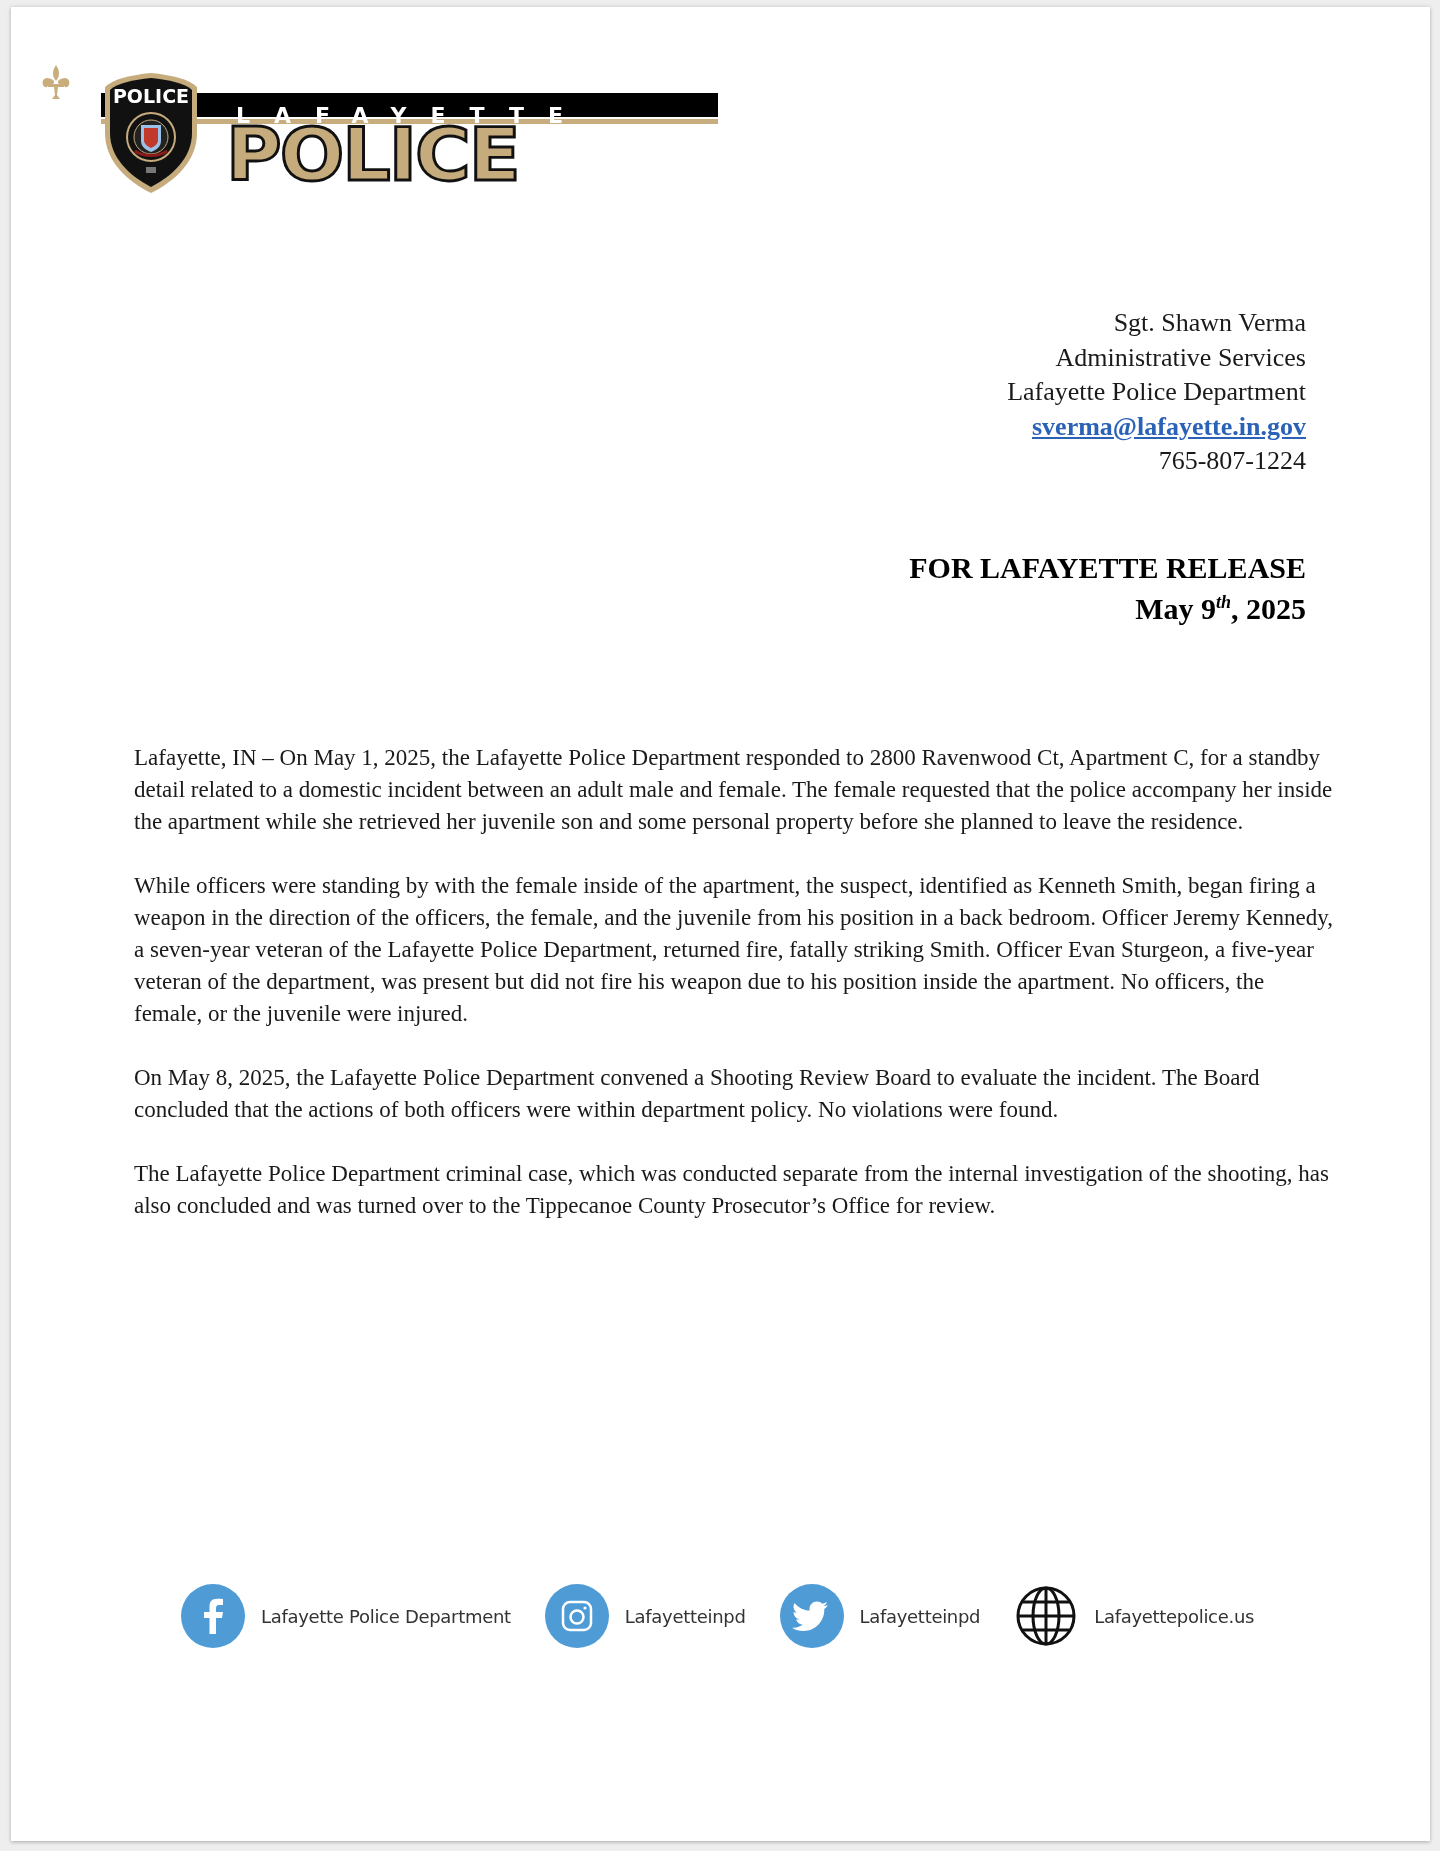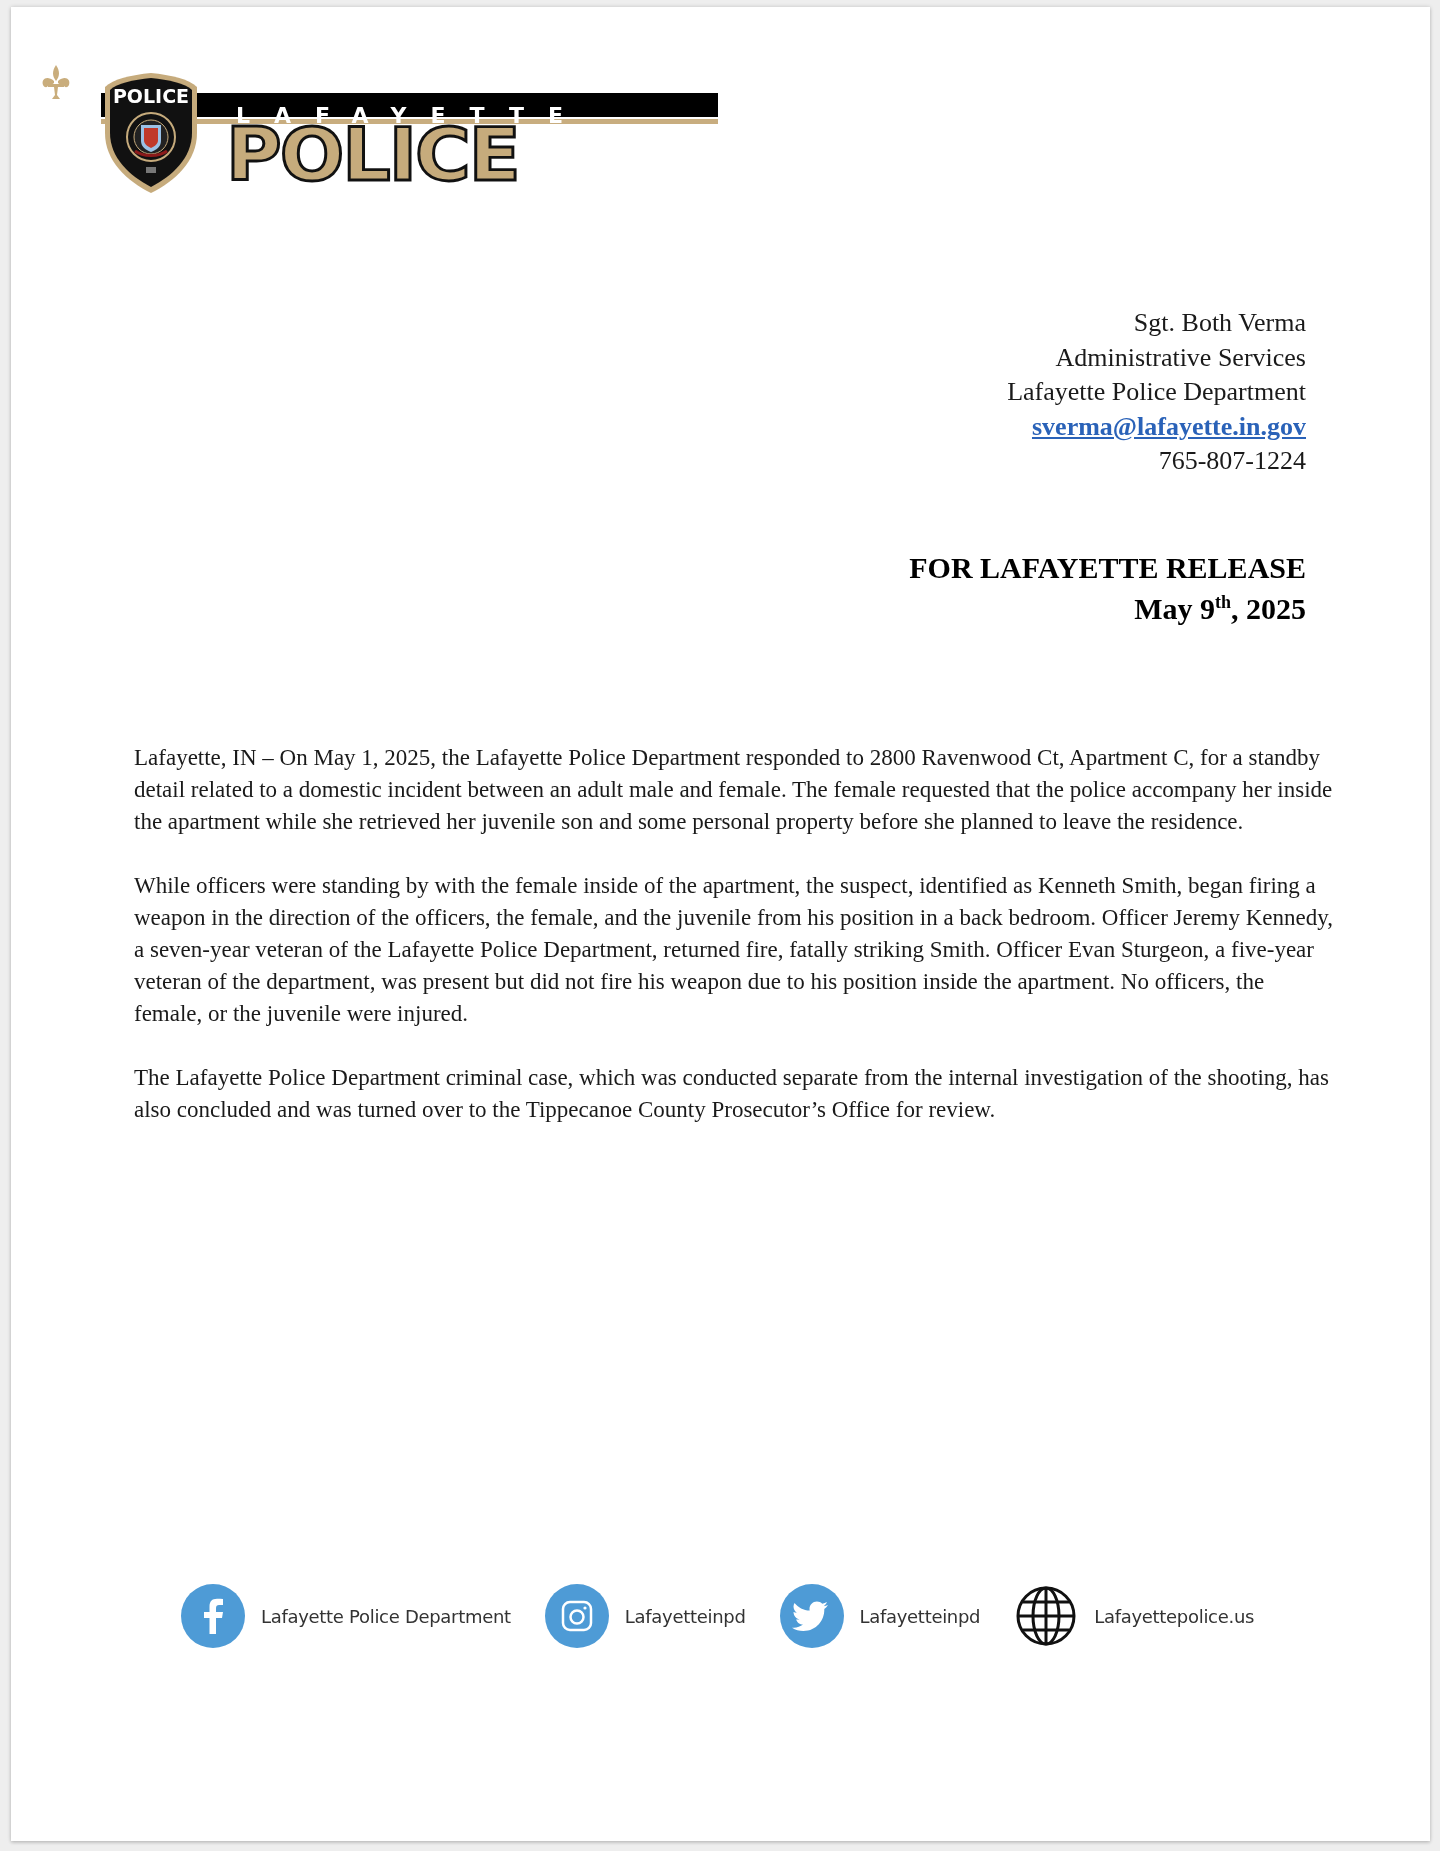--- a/index.html
+++ b/index.html
@@ -50,21 +50,21 @@
     }
     .contact {
       position: absolute; right: 124px; top: 299px;
       text-align: right; font-size: 26px; line-height: 34.5px; color: #1a1a1a;
     }
     .contact .email { color: #2a62b8; text-decoration: underline; font-weight: bold; }
     .release {
       position: absolute; right: 124px; top: 540px;
       text-align: right; font-size: 30px; font-weight: bold; line-height: 41px; color: #000;
     }
-    .release sup { font-size: 18px; vertical-align: 11px; line-height: 0; }
+    .release sup { font-size: 18px; vertical-align: 11px; line-height: 0; font-style: italic; }
 
     .headline {
       position: absolute; left: 0; right: 0; top: 655px;
       text-align: center; font-size: 40px; font-weight: bold; line-height: 50px; color: #000;
     }
     .body {
       position: absolute; left: 123px; width: 1200px; top: 735px;
       font-size: 23px; line-height: 32px; color: #1a1a1a;
     }
     .body p { margin: 0 0 32px 0; }
@@ -112,36 +112,37 @@
       <circle cx="50" cy="66" r="17" fill="#222" stroke="#c6ab7c" stroke-width="1"></circle>
       <path d="M40 54 L60 54 L60 70 C60 76 55 79 50 81 C45 79 40 76 40 70 Z" fill="#9bc1e6"></path>
       <path d="M43 57 L57 57 L57 69 C57 73 54 75 50 77 C46 75 43 73 43 69 Z" fill="#c0392b"></path>
       <path d="M34 80 C42 86 58 86 66 80" fill="none" stroke="#8b1a1a" stroke-width="3"></path>
       <rect x="45" y="96" width="10" height="6" fill="#777"></rect>
     </svg>
   </div>
 
 
   <div class="contact">
-    <div>Sgt. Both Verma</div>
+    <div>Sgt. Shawn Verma</div>
     <div>Administrative Services</div>
     <div>Lafayette Police Department</div>
     <div><span class="email">sverma@lafayette.in.gov</span></div>
     <div>765-807-1224</div>
   </div>
 
   <div class="release">
     <div>FOR LAFAYETTE RELEASE</div>
     <div><span>May 9</span><sup>th</sup><span>, 2025</span></div>
   </div>
 
 
   <div class="body">
     <p>Lafayette, IN – On May 1, 2025, the Lafayette Police Department responded to 2800 Ravenwood Ct, Apartment C, for a standby detail related to a domestic incident between an adult male and female. The female requested that the police accompany her inside the apartment while she retrieved her juvenile son and some personal property before she planned to leave the residence.</p>
     <p>While officers were standing by with the female inside of the apartment, the suspect, identified as Kenneth Smith, began firing a weapon in the direction of the officers, the female, and the juvenile from his position in a back bedroom. Officer Jeremy Kennedy, a seven-year veteran of the Lafayette Police Department, returned fire, fatally striking Smith. Officer Evan Sturgeon, a five-year veteran of the department, was present but did not fire his weapon due to his position inside the apartment. No officers, the female, or the juvenile were injured.</p>
+    <p>On May 8, 2025, the Lafayette Police Department convened a Shooting Review Board to evaluate the incident. The Board concluded that the actions of both officers were within department policy. No violations were found.</p>
     <p>The Lafayette Police Department criminal case, which was conducted separate from the internal investigation of the shooting, has also concluded and was turned over to the Tippecanoe County Prosecutor’s Office for review.</p>
   </div>
 
   <div class="social">
     <div class="social-item">
       <div class="social-icon">
         <svg width="64" height="64" viewBox="0 0 64 64">
           <path d="M35 50 L35 34 L41 34 L42 28 L35 28 L35 24 C35 22 36 21 38 21 L42 21 L42 15 C40 15 38 14.8 36 14.8 C31 14.8 28.5 17.5 28.5 22.5 L28.5 28 L23 28 L23 34 L28.5 34 L28.5 50 Z" fill="#fff"></path>
         </svg>
       </div>

